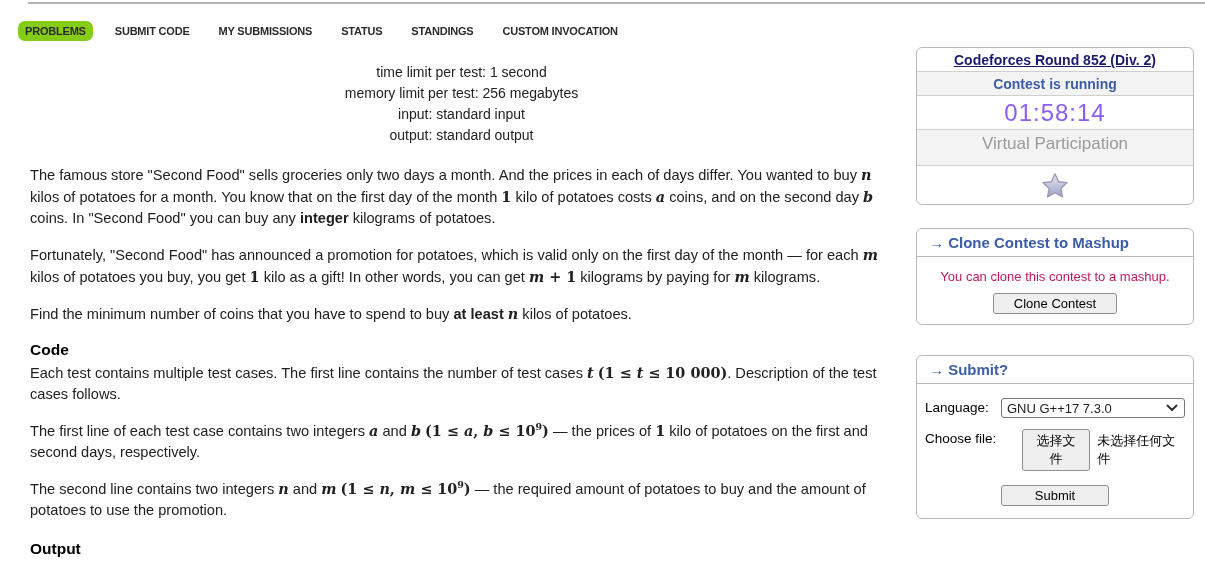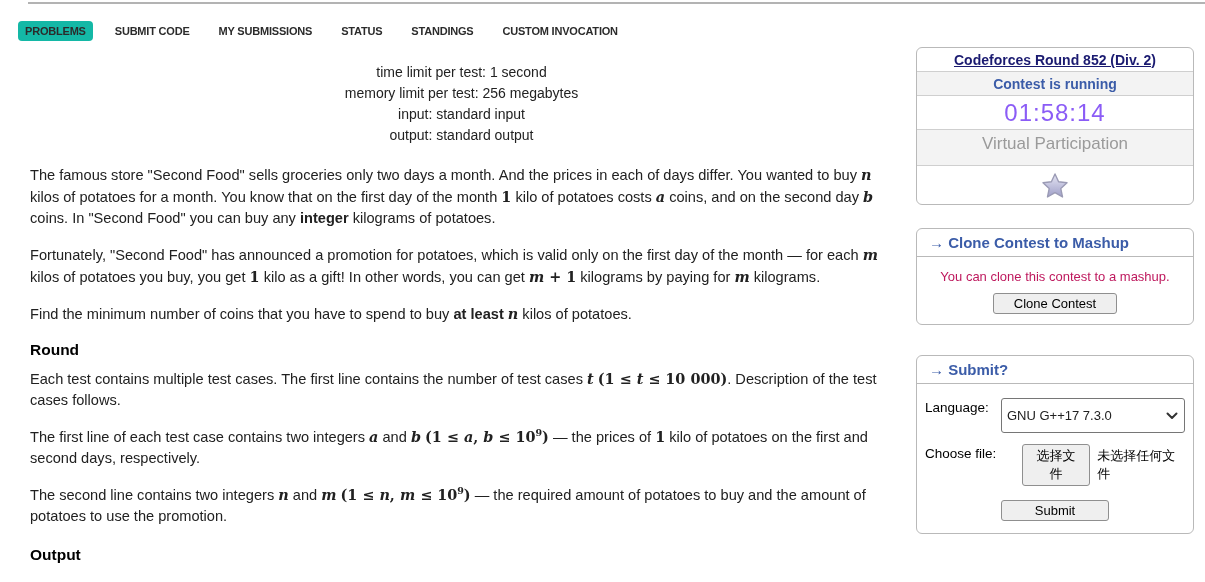--- a/index.html
+++ b/index.html
@@ -16,29 +16,29 @@
   
   .top-rule { position: absolute; top: 2px; left: 28px; right: 0; height: 2px; background: #b3b3b3; }
 
   
   .tabbar { position: absolute; top: 21px; left: 18px; display: flex; align-items: center; gap: 15px; }
   .tab {
     font-size: 11px; font-weight: bold; color: #2b2b2b;
     text-transform: uppercase; padding: 4px 7px; border-radius: 4px;
     white-space: nowrap; cursor: pointer; letter-spacing: -0.2px;
   }
-  .tab.selected { background: #14b8a6; }
+  .tab.selected { background: #84cc16; border-radius: 7px; }
 
   
   .main { position: absolute; left: 30px; top: 62px; width: 863px; }
   .title { text-align: center; font-size: 22px; font-weight: 400; color: #383838; margin: 0 0 10px 0; }
   .meta-line { text-align: center; font-size: 14px; line-height: 21px; color: #222; }
   .para { font-size: 14.6px; line-height: 21px; margin: 15px 0 0 0; }
   .section-h { font-size: 15.5px; font-weight: bold; color: #000; margin: 14px 0 0 0; line-height: 22px; }
-  .section-h + .para { margin-top: 7px; }
+  .section-h + .para { margin-top: 1px; }
   .bold { font-weight: bold; }
   .math-i { font-family: "DejaVu Serif", serif; font-style: italic; font-weight: bold; font-size: 14.4px; }
   .math-r { font-family: "DejaVu Serif", serif; font-weight: bold; font-size: 14.4px; }
   sup.sup { font-size: 9.5px; line-height: 0; }
 
   
   .sidebar { position: absolute; left: 916px; top: 47px; width: 278px; }
   .sbox { border: 1px solid #b9b9b9; border-radius: 6px; background: #fff; overflow: hidden; }
   .row { text-align: center; }
   .r-title { height: 23px; line-height: 23px; }
@@ -59,21 +59,21 @@
     display: inline-block; background: #efefef; border: 1px solid #8f8f8f; border-radius: 3px;
     font-family: "Liberation Sans", "DejaVu Sans", sans-serif;
     font-size: 13px; color: #000; padding: 2px 14px; cursor: pointer; text-align: center;
   }
   .clone-btn { margin-top: 9px; min-width: 124px; }
 
   .submit-body { padding: 14px 8px 12px; }
   .form-row { display: flex; align-items: flex-start; }
   .form-label { width: 76px; flex: 0 0 76px; font-size: 13.5px; color: #000; padding-top: 2px; line-height: 16px; }
   .lang-select {
-    width: 185px; height: 35px; border: 1px solid #767676; border-radius: 3px; background: #fff;
+    width: 185px; height: 20px; border: 1px solid #767676; border-radius: 3px; background: #fff;
     display: flex; align-items: center; justify-content: space-between; padding: 0 6px 0 5px;
     font-size: 13px; cursor: pointer;
   }
   .file-row { margin-top: 11px; gap: 21px; }
   .file-widget { display: flex; align-items: center; gap: 7px; }
   .file-btn { padding: 2px 8px; min-width: 62px; }
   .file-status { font-size: 13px; color: #000; font-family: "Liberation Sans", "DejaVu Sans", sans-serif; }
   .submit-row { margin-top: 14px; text-align: center; }
   .submit-btn { min-width: 108px; }
 </style>
@@ -94,21 +94,21 @@
 <div class="main">
   <div class="meta-line">time limit per test: 1 second</div>
   <div class="meta-line">memory limit per test: 256 megabytes</div>
   <div class="meta-line">input: standard input</div>
   <div class="meta-line">output: standard output</div>
 
   <p class="para" style="margin-top:18px"><span class="">The famous store "Second Food" sells groceries only two days a month. And the prices in each of days differ. You wanted to buy </span><span class="math-i">n</span><span class=""> kilos of potatoes for a month. You know that on the first day of the month </span><span class="math-r">1</span><span class=""> kilo of potatoes costs </span><span class="math-i">a</span><span class=""> coins, and on the second day </span><span class="math-i">b</span><span class=""> coins. In "Second Food" you can buy any </span><span class="bold">integer</span><span class=""> kilograms of potatoes.</span></p>
   <p class="para"><span class="">Fortunately, "Second Food" has announced a promotion for potatoes, which is valid only on the first day of the month — for each </span><span class="math-i">m</span><span class=""> kilos of potatoes you buy, you get </span><span class="math-r">1</span><span class=""> kilo as a gift! In other words, you can get </span><span class="math-i">m</span><span class="math-r"> + 1</span><span class=""> kilograms by paying for </span><span class="math-i">m</span><span class=""> kilograms.</span></p>
   <p class="para"><span class="">Find the minimum number of coins that you have to spend to buy </span><span class="bold">at least</span><span class=""> </span><span class="math-i">n</span><span class=""> kilos of potatoes.</span></p>
 
-  <div class="section-h">Round</div>
+  <div class="section-h">Code</div>
   <p class="para"><span class="">Each test contains multiple test cases. The first line contains the number of test cases </span><span class="math-i">t</span><span class=""> </span><span class="math-r">(1 ≤ </span><span class="math-i">t</span><span class="math-r"> ≤ 10 000)</span><span class="">. Description of the test cases follows.</span></p>
   <p class="para"><span class="">The first line of each test case contains two integers </span><span class="math-i">a</span><span class=""> and </span><span class="math-i">b</span><span class=""> </span><span class="math-r">(1 ≤ </span><span class="math-i">a</span><span class="math-r">, </span><span class="math-i">b</span><span class="math-r"> ≤ 10</span><sup class="math-r sup">9</sup><span class="math-r">)</span><span class=""> — the prices of </span><span class="math-r">1</span><span class=""> kilo of potatoes on the first and second days, respectively.</span></p>
   <p class="para"><span class="">The second line contains two integers </span><span class="math-i">n</span><span class=""> and </span><span class="math-i">m</span><span class=""> </span><span class="math-r">(1 ≤ </span><span class="math-i">n</span><span class="math-r">, </span><span class="math-i">m</span><span class="math-r"> ≤ 10</span><sup class="math-r sup">9</sup><span class="math-r">)</span><span class=""> — the required amount of potatoes to buy and the amount of potatoes to use the promotion.</span></p>
 
   <div class="section-h" style="margin-top:17px">Output</div>
 
 </div>
 
 <div class="sidebar">
 

